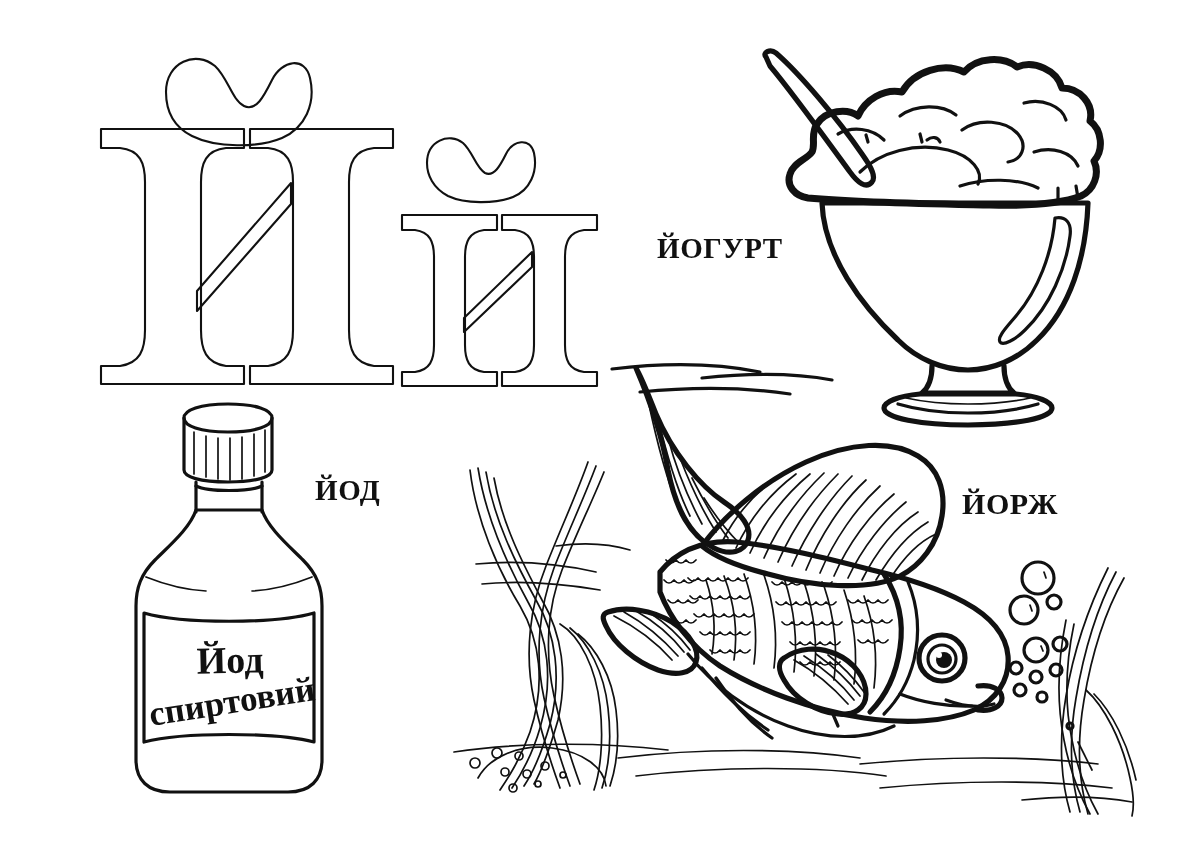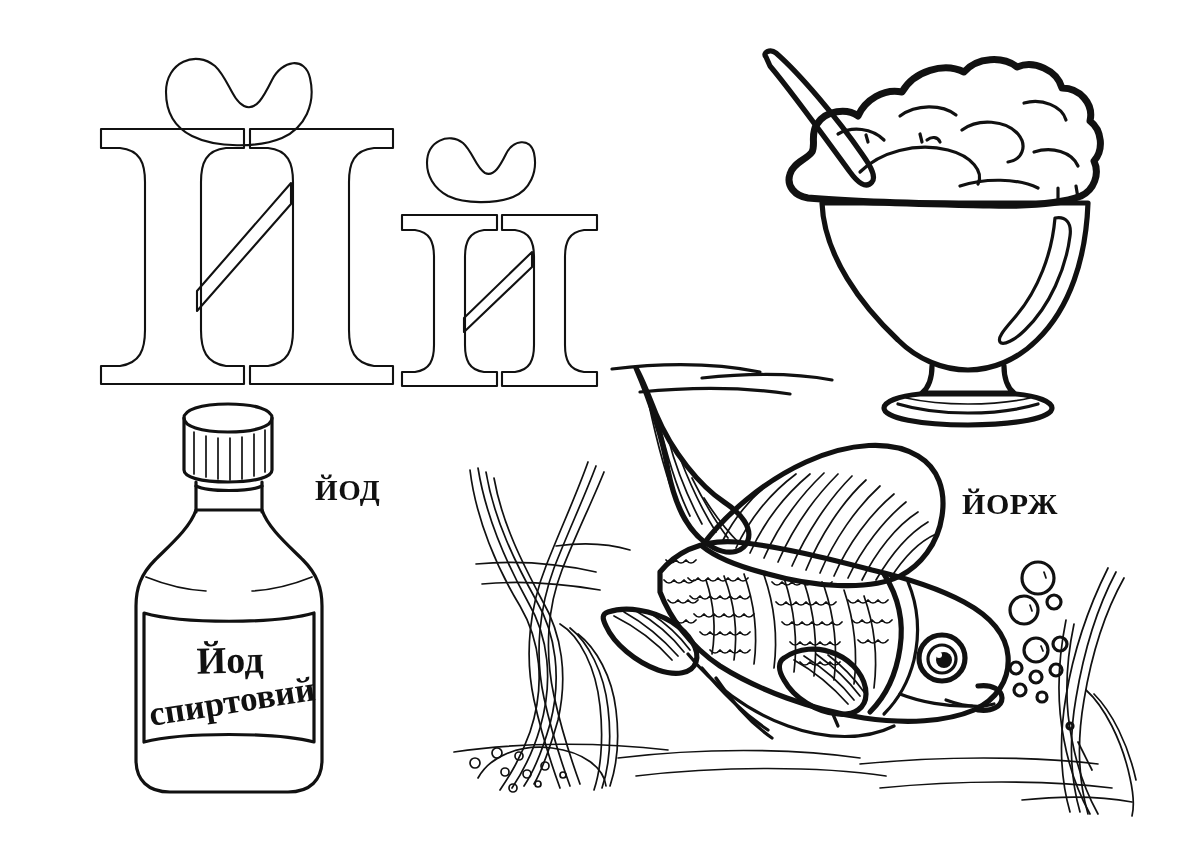--- a/index.html
+++ b/index.html
@@ -425,16 +425,17 @@
       <path d="M624 612 C642 622, 662 638, 678 656"></path>
       <path d="M636 611 C652 620, 670 634, 684 652"></path>
       <path d="M650 613 C664 622, 678 634, 690 650"></path>
     </g>
 
     <path class="ink med" d="M702 668 C720 690, 744 714, 768 730"></path>
     <path class="ink med" d="M716 678 C732 702, 752 724, 772 738"></path>
     <path class="ink med" d="M688 654 C712 684, 748 712, 788 726 C826 740, 866 740, 894 726"></path>
   </svg>
 
+  <div class="label" id="label-yogurt">ЙОГУРТ</div>
   <div class="label" id="label-yod">ЙОД</div>
   <div class="label" id="label-yorzh">ЙОРЖ</div>
 
 </div>
 
 </body></html>

